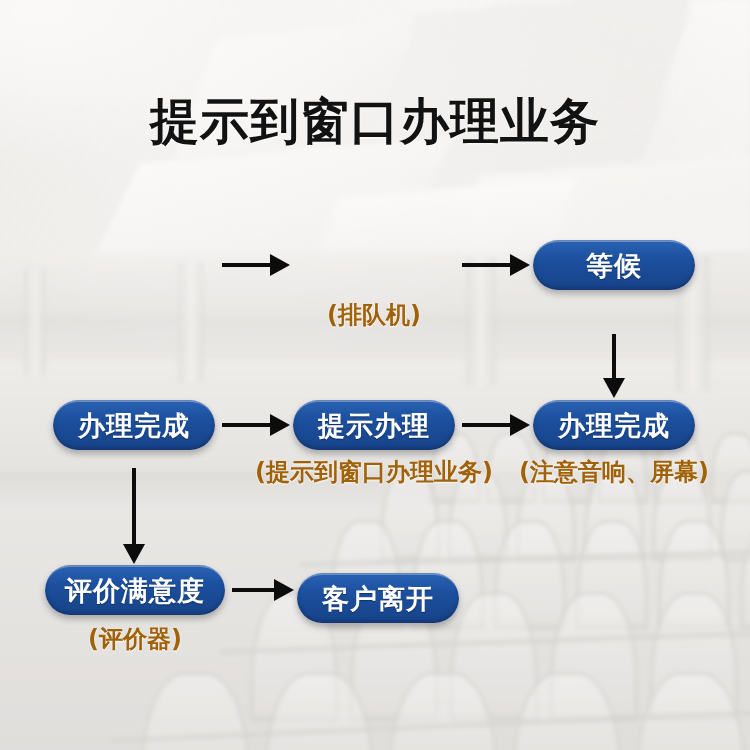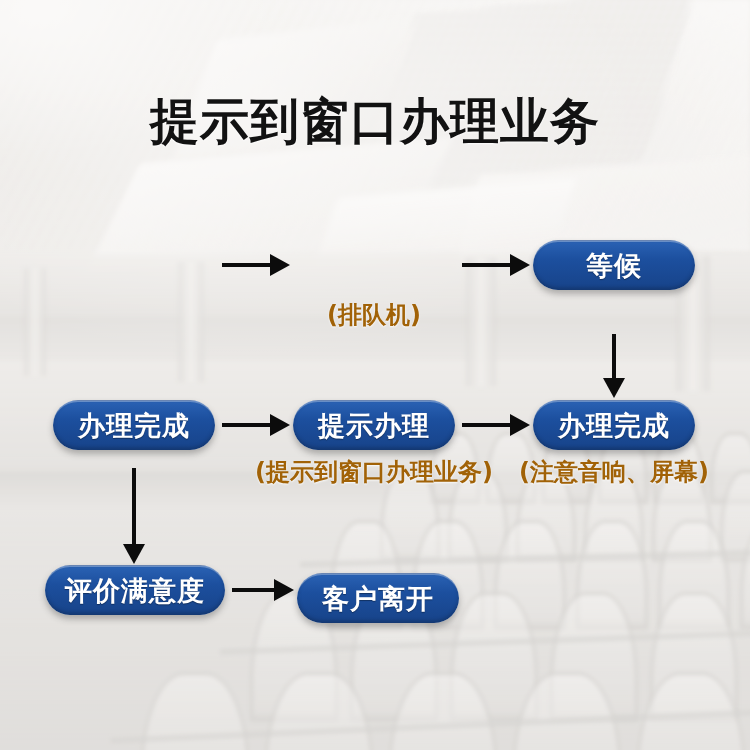--- a/index.html
+++ b/index.html
@@ -359,20 +359,21 @@
     <div class="caption" style="left:508px; top:456px; width:212px;">(注意音响、屏幕)</div>
 
     <div class="arrow-v" style="left:118px; top:468px; width:32px; height:96px;">
       <div class="shaft" style="height:80px;"></div>
       <div class="head"></div>
     </div>
 
     <div class="node" style="left:45px; top:565px; width:180px;">
       <span>评价满意度</span>
     </div>
+    <div class="caption" style="left:45px; top:623px; width:180px;">(评价器)</div>
 
     <div class="arrow-h" style="left:232px; top:573px; width:62px; height:34px;">
       <div class="shaft" style="width:46px;"></div>
       <div class="head"></div>
     </div>
 
     <div class="node" style="left:297px; top:565px; width:162px;margin-top:8px;">
       <span>客户离开</span>
     </div>
 

